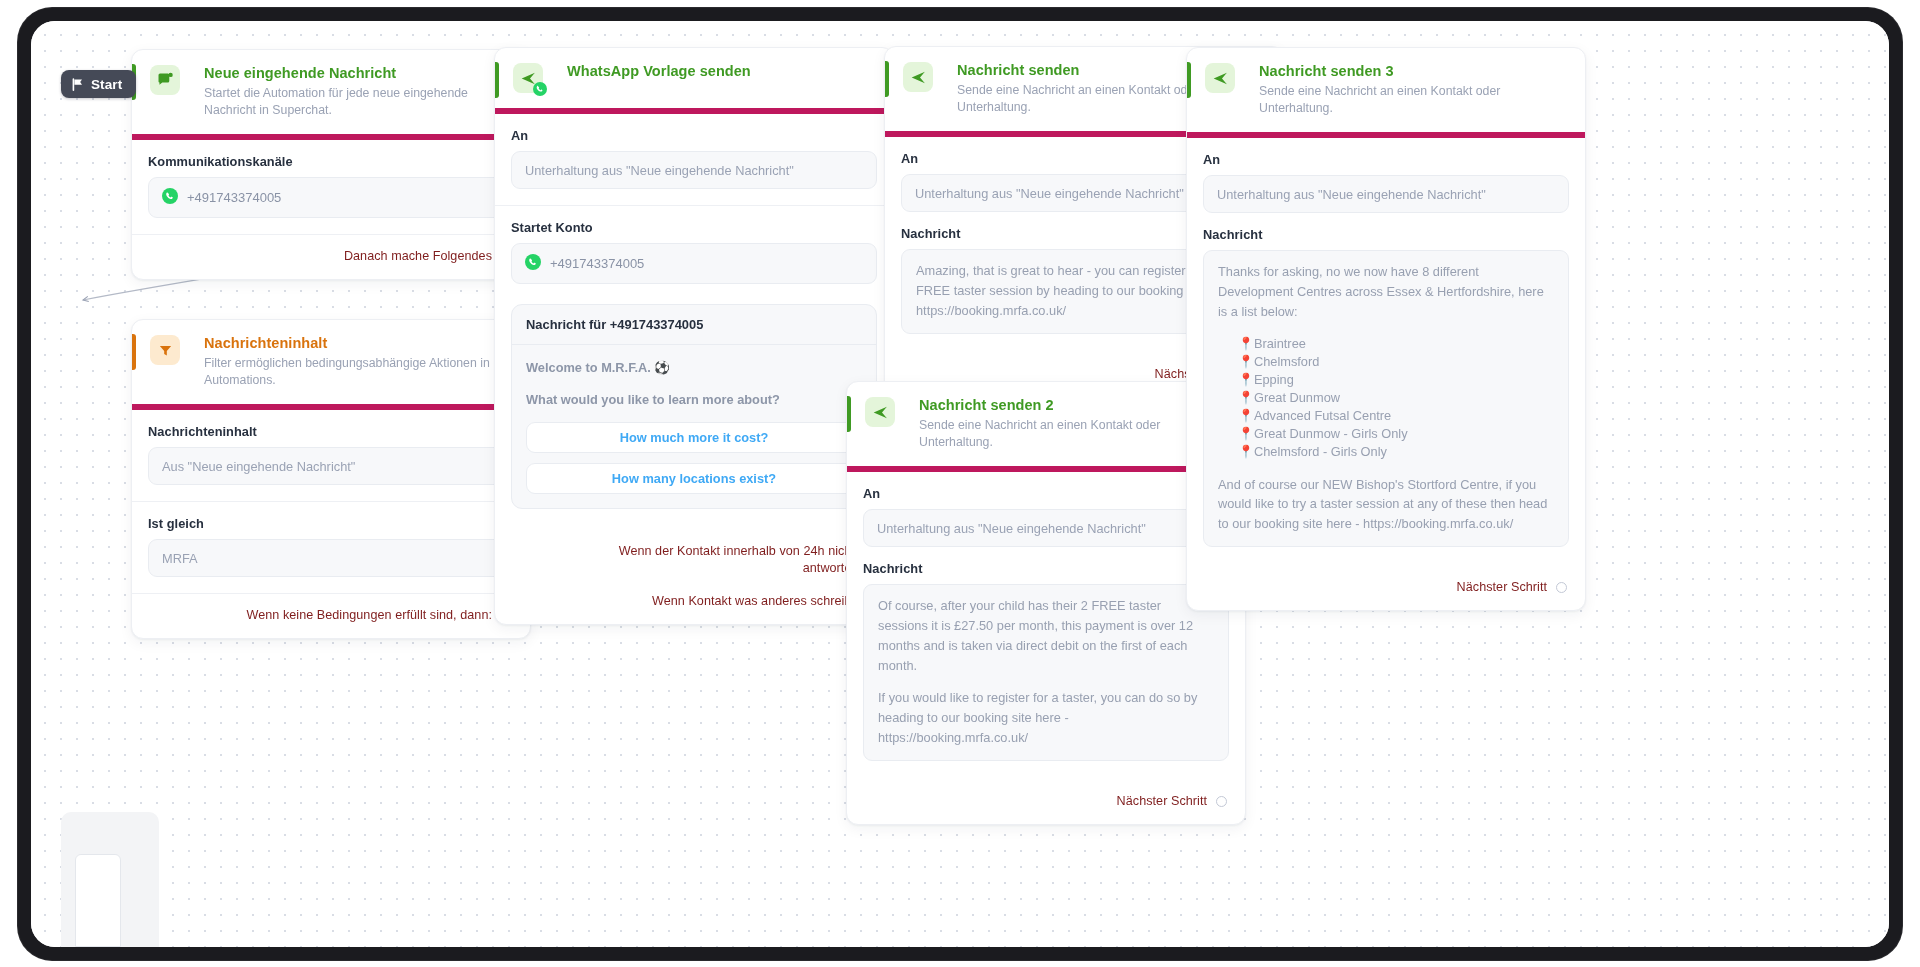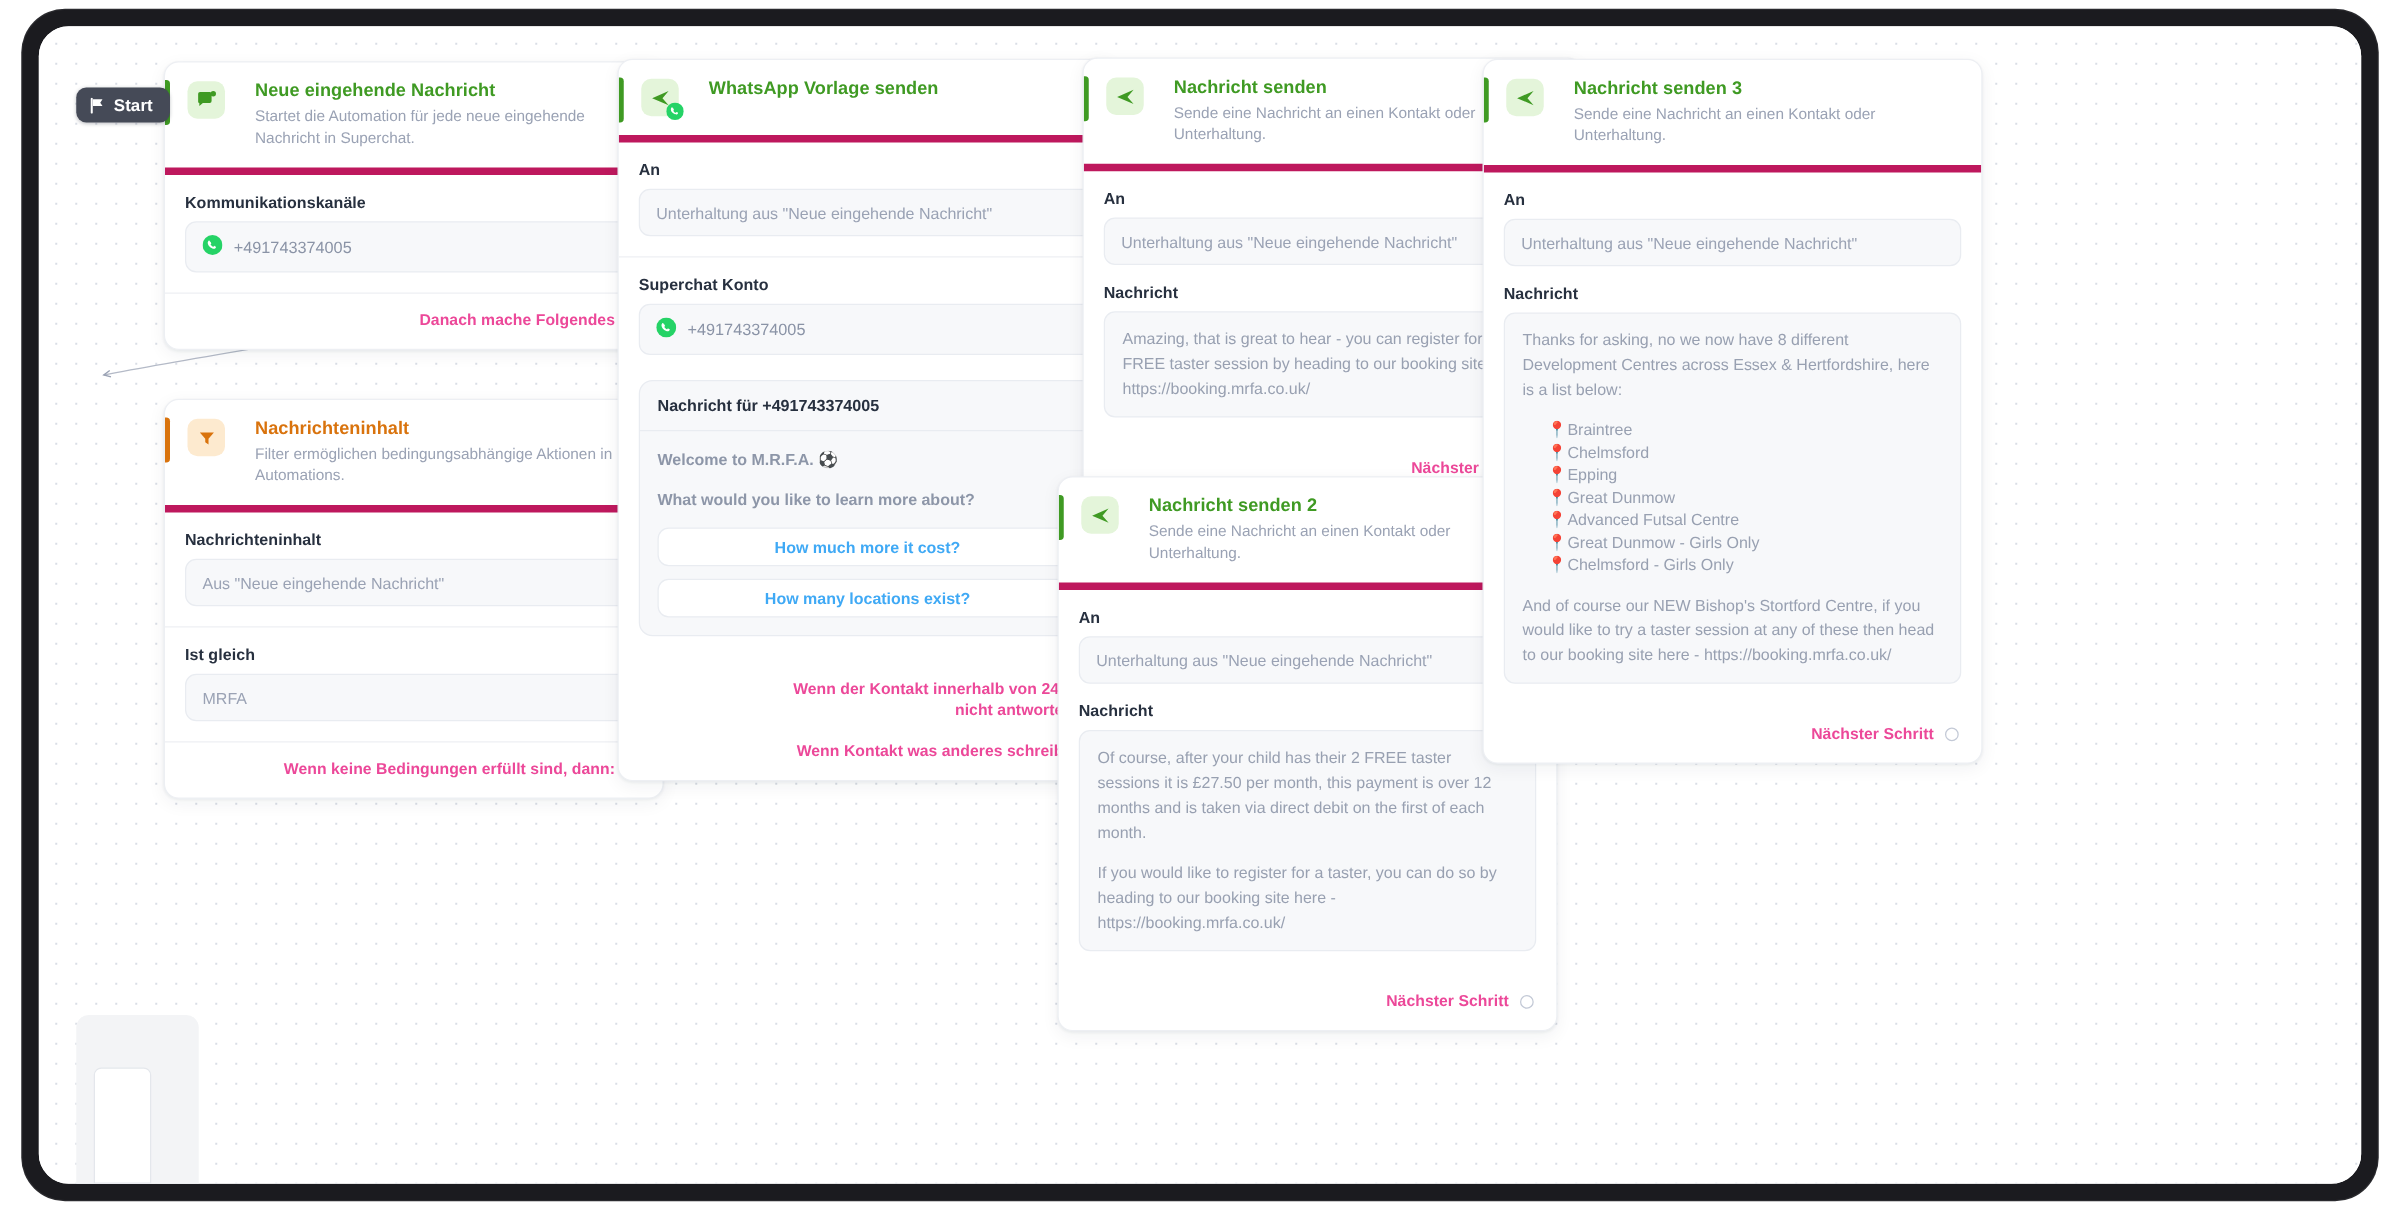--- a/index.html
+++ b/index.html
@@ -169,22 +169,22 @@
   }
   .footer-row {
     display: flex;
     align-items: center;
     justify-content: flex-end;
     width: 100%;
     gap: 9px;
   }
   .footer-label {
     font-size: 12.6px;
-    font-weight: 700;
-    color: #ec4899;
+    font-weight: 400;
+    color: #7f1d1d;
     text-align: right;
     letter-spacing: .05px;
     line-height: 1.35;
   }
   .handle {
     flex: 0 0 auto;
     width: 11px; height: 11px;
     border-radius: 50%;
     background: #ffffff;
     border: 1.6px solid #c3c9d6;
@@ -379,21 +379,21 @@
         </div>
         <div>
           <div class="node-title">WhatsApp Vorlage senden</div>
         </div>
       </div>
       <div class="node-section">
         <div class="field-label">An</div>
         <div class="field-box">Unterhaltung aus "Neue eingehende Nachricht"</div>
       </div>
       <div class="node-section no-border">
-        <div class="field-label">Superchat Konto</div>
+        <div class="field-label">Startet Konto</div>
         <div class="field-box">
           <span class="wa-icon">
             <svg width="16" height="16" viewBox="0 0 16 16">
               <circle cx="8" cy="8" r="8" fill="#25D366"></circle>
               <path d="M5.5 4.4c-.3 0-.6.1-.8.4-.3.4-.6 1-.5 1.8.1 1.1 1 2.4 2.2 3.3 1.4 1 2.6 1.2 3.3 1 .5-.1.9-.5 1-.9.1-.3.1-.6 0-.7-.1-.1-.9-.5-1.1-.6-.2-.1-.3 0-.4.1l-.4.5c-.1.1-.2.1-.4.1-.4-.2-.9-.5-1.3-1-.3-.4-.5-.7-.6-.9 0-.1 0-.2.1-.3l.3-.3c.1-.1.1-.2.1-.3l-.5-1.1c-.1-.2-.2-.2-.4-.2z" fill="#fff"></path>
             </svg>
           </span>
           <span class="phone-text">+491743374005</span>
         </div>
       </div>
@@ -416,21 +416,21 @@
           <span class="footer-label" style="max-width:250px;">Wenn der Kontakt innerhalb von 24h nicht antwortet</span>
           <span class="handle"></span>
         </div>
         <div class="footer-row">
           <span class="footer-label">Wenn Kontakt was anderes schreibt</span>
           <span class="handle"></span>
         </div>
       </div>
     </div>
 
-    <div class="node green" style="left:835px; top:25px; width:400px;">
+    <div class="node green" style="left:853px; top:25px; width:400px;">
       <div class="node-header">
         <div class="node-icon">
           <svg width="17" height="17" viewBox="0 0 16 16">
             <path d="M1.6 8 L14 2.6 L9.4 8 L14 13.4 Z" fill="#3f9a23"></path>
           </svg>
         </div>
         <div>
           <div class="node-title">Nachricht senden</div>
           <div class="node-sub">Sende eine Nachricht an einen Kontakt oder Unterhaltung.</div>
         </div>

